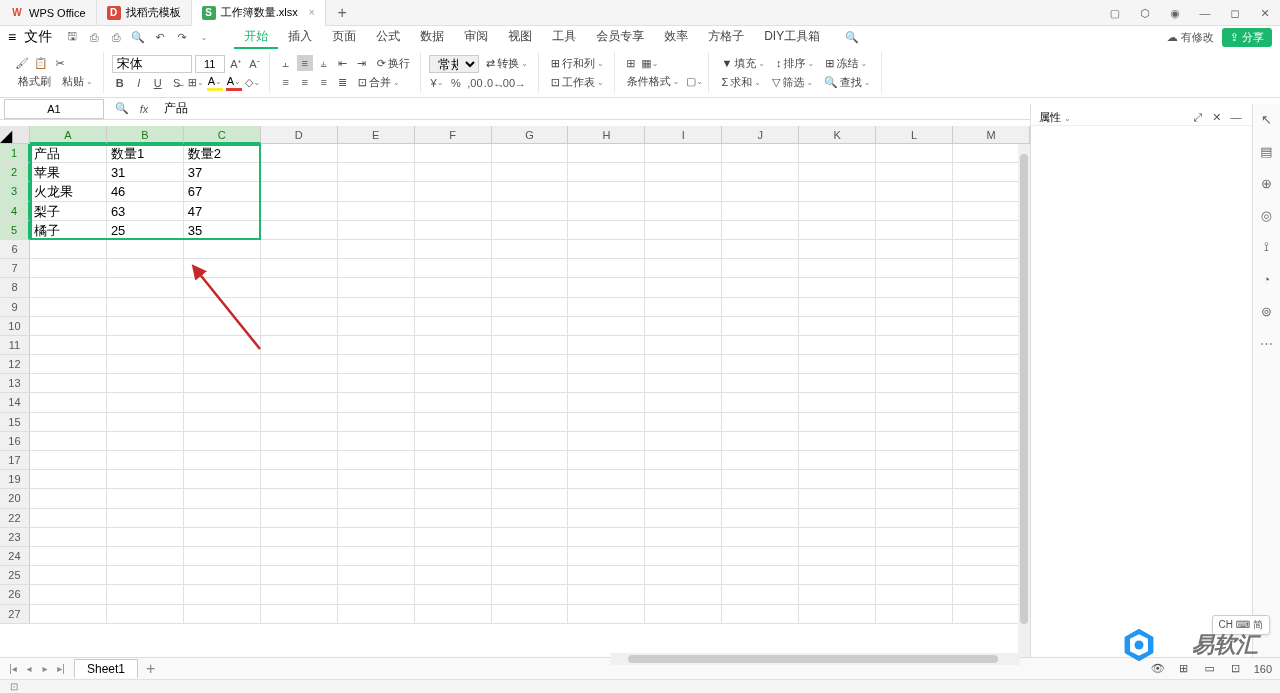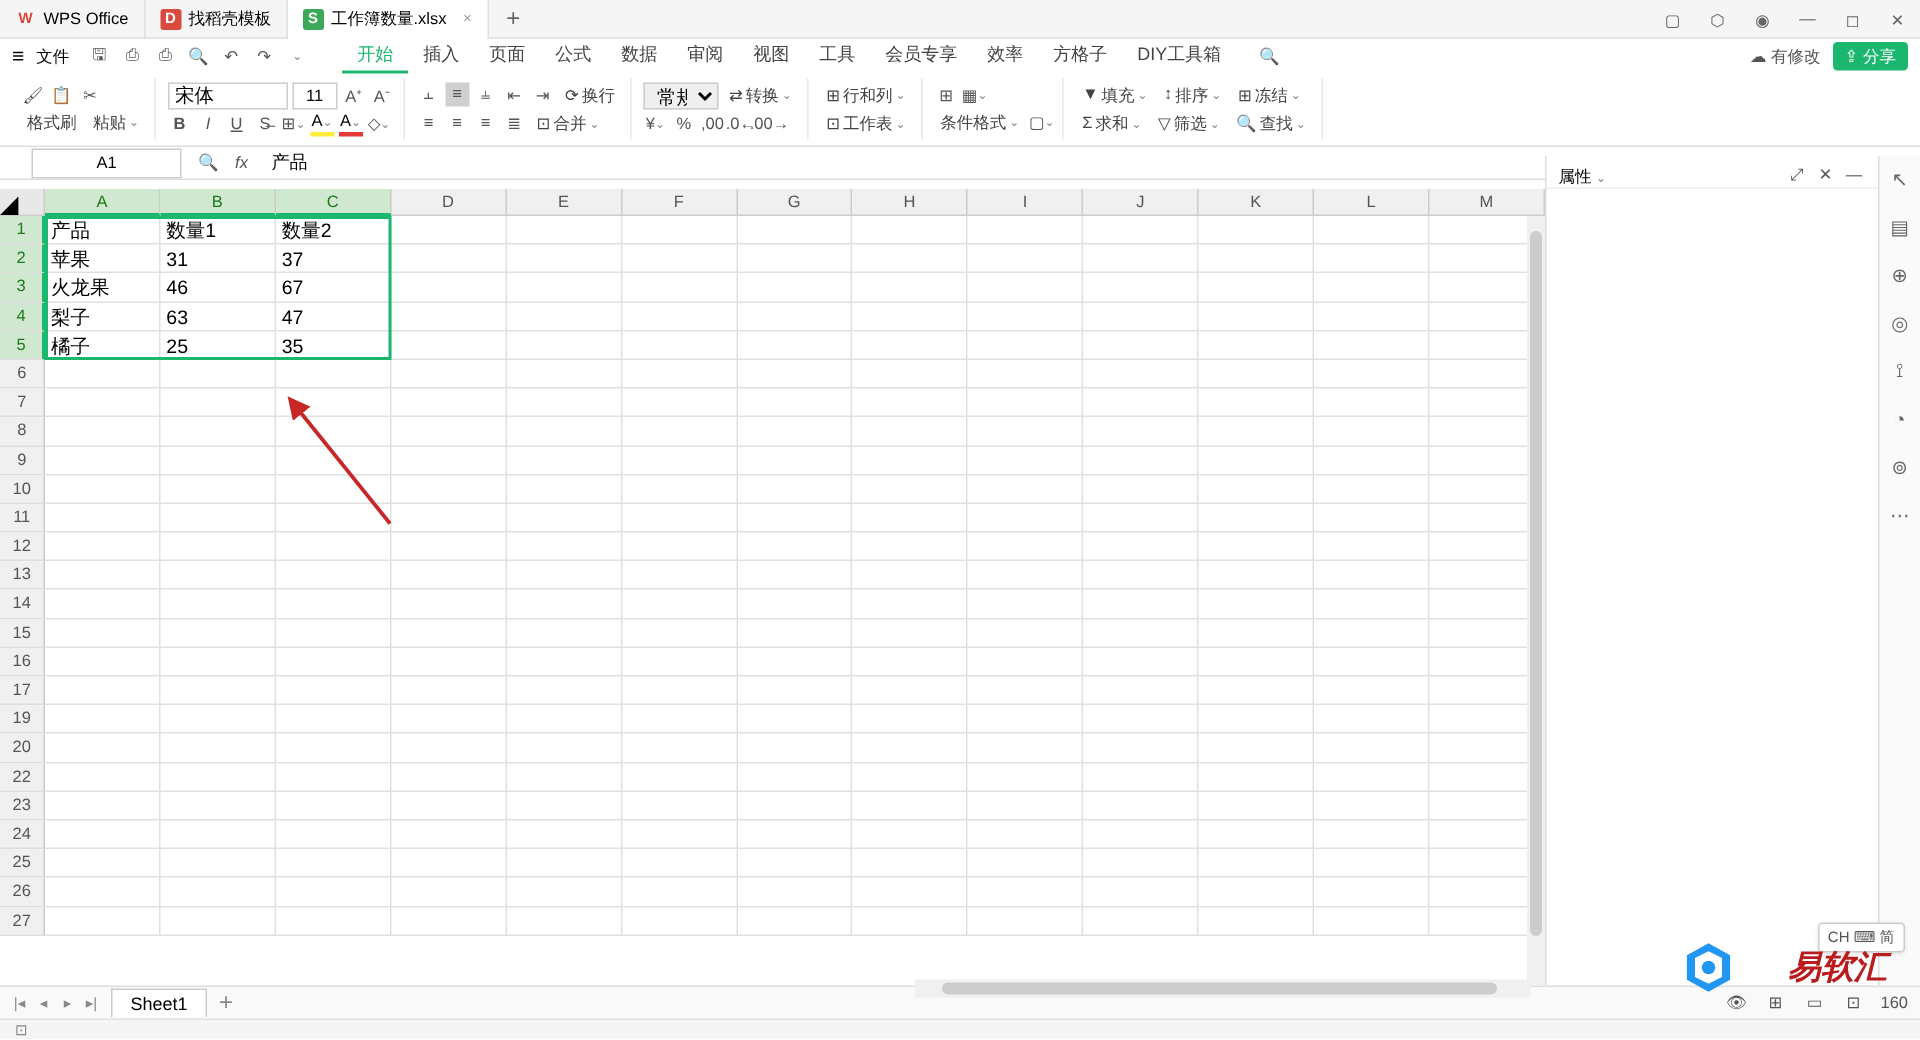--- a/index.html
+++ b/index.html
@@ -12,39 +12,39 @@
 .tab-icon.wps { color: #d84a3d; }
 .tab-icon.doc { background: #d84a3d; color: #fff; }
 .tab-icon.sheet { background: #3ca85a; color: #fff; }
 .tab-plus { padding: 0 12px; font-size: 16px; color: #666; cursor: pointer; }
 .tab-close { color: #999; font-size: 10px; margin-left: 6px; }
 .win-controls { position: absolute; right: 0; top: 0; display: flex; }
 .win-ctrl { width: 30px; height: 26px; display: flex; align-items: center; justify-content: center; font-size: 11px; color: #666; cursor: pointer; }
 
 .menubar { height: 22px; display: flex; align-items: center; padding: 0 8px; gap: 2px; }
 .menu-hamburger { font-size: 14px; margin-right: 6px; cursor: pointer; }
-.menu-file { font-size: 11px; margin-right: 8px; }
+.menu-file { font-size: 14px; margin-right: 8px; }
 .qat-icon { width: 20px; height: 18px; display: flex; align-items: center; justify-content: center; font-size: 11px; color: #555; cursor: pointer; }
 .menu-tabs { display: flex; margin-left: 18px; }
 .menu-tab { padding: 2px 10px; font-size: 12px; color: #444; cursor: pointer; }
 .menu-tab.active { color: #1bb76e; border-bottom: 2px solid #1bb76e; }
 .menu-right { position: absolute; right: 8px; top: 28px; display: flex; align-items: center; gap: 8px; }
 .share-btn { background: #1bb76e; color: #fff; font-size: 11px; padding: 2px 8px; border-radius: 3px; cursor: pointer; }
 .pending { font-size: 11px; color: #555; display: flex; align-items: center; gap: 3px; }
 
 .ribbon { height: 50px; border-bottom: 1px solid #ddd; display: flex; align-items: center; padding: 4px 8px; gap: 2px; }
 .ribbon-group { display: flex; flex-direction: column; gap: 2px; border-right: 1px solid #e8e8e8; padding: 0 6px; height: 100%; justify-content: center; }
 .ribbon-row { display: flex; align-items: center; gap: 3px; }
 .ribbon-btn { font-size: 11px; color: #444; padding: 1px 4px; cursor: pointer; display: flex; align-items: center; gap: 2px; }
 .ribbon-icon { width: 16px; height: 16px; display: inline-flex; align-items: center; justify-content: center; font-size: 11px; color: #555; cursor: pointer; }
 .font-select { width: 80px; height: 18px; font-size: 13px; border: 1px solid #ccc; padding: 0 4px; }
 .size-select { width: 30px; height: 18px; font-size: 11px; border: 1px solid #ccc; padding: 0 4px; text-align: center; }
 .dropdown-arrow { font-size: 8px; color: #888; }
 
-.formula-bar { height: 22px; display: flex; align-items: center; border-bottom: 1px solid #ddd; padding-left: 17px; }
+.formula-bar { height: 22px; display: flex; align-items: center; border-bottom: 1px solid #ddd; }
 .name-box { width: 100px; height: 20px; border: 1px solid #ccc; font-size: 11px; text-align: center; margin: 0 4px; }
 .fx-icons { display: flex; gap: 6px; padding: 0 6px; }
 .formula-input { flex: 1; font-size: 12px; padding: 0 6px; }
 
 .sheet-area { position: absolute; top: 126px; left: 0; right: 250px; bottom: 26px; overflow: hidden; }
 .col-headers { display: flex; height: 18px; background: #f0f0f0; }
 .corner { width: 30px; border-right: 1px solid #ccc; border-bottom: 1px solid #ccc; background: #e8e8e8; }
 .colh { width: 77px; text-align: center; font-size: 11px; color: #555; border-right: 1px solid #ccc; border-bottom: 1px solid #ccc; line-height: 18px; }
 .colh.sel { background: #d0e8d0; color: #1a7a1a; border-bottom: 2px solid #1bb76e; }
 .grid-body { position: relative; }
@@ -63,21 +63,21 @@
 
 .statusbar { position: absolute; bottom: 14px; left: 0; right: 0; height: 22px; border-top: 1px solid #ddd; display: flex; align-items: center; background: #f9f9f9; }
 .sheet-nav { display: flex; gap: 2px; padding: 0 6px; }
 .nav-btn { width: 14px; font-size: 10px; color: #888; cursor: pointer; text-align: center; }
 .sheet-tab { padding: 2px 12px; font-size: 12px; border: 1px solid #ccc; border-bottom: none; background: #fff; cursor: pointer; }
 .sheet-add { padding: 0 8px; color: #888; cursor: pointer; }
 .status-right { position: absolute; right: 8px; display: flex; align-items: center; gap: 10px; font-size: 11px; color: #555; }
 
 .watermark { position: absolute; right: 22px; bottom: 30px; display: flex; align-items: center; gap: 8px; }
 .wm-logo { width: 36px; height: 36px; }
-.wm-text { font-size: 22px; font-weight: bold; color: #b91c1c; font-style: italic; margin-left: 27px; }
+.wm-text { font-size: 22px; font-weight: bold; color: #737373; font-style: italic; margin-left: 27px; }
 
 .input-indicator { position: absolute; right: 10px; bottom: 58px; background: #fff; border: 1px solid #ccc; border-radius: 3px; padding: 2px 6px; font-size: 10px; color: #555; box-shadow: 0 1px 3px rgba(0,0,0,0.1); margin-top: 42px; }
 
 .bottom-strip { position: absolute; bottom: 0; left: 0; right: 0; height: 14px; background: #f5f5f5; border-top: 1px solid #e0e0e0; }
 .scrollbar-h { position: absolute; bottom: 14px; left: 610px; right: 260px; height: 12px; background: #f0f0f0; }
 .scrollbar-thumb { position: absolute; left: 18px; width: 370px; height: 8px; top: 2px; background: #ccc; border-radius: 4px; }
 .scrollbar-v { position: absolute; right: 250px; top: 144px; bottom: 36px; width: 12px; background: #f0f0f0; }
 .scrollbar-v-thumb { position: absolute; top: 10px; height: 470px; width: 8px; left: 2px; background: #ccc; border-radius: 4px; }
 </style>
 </head>

